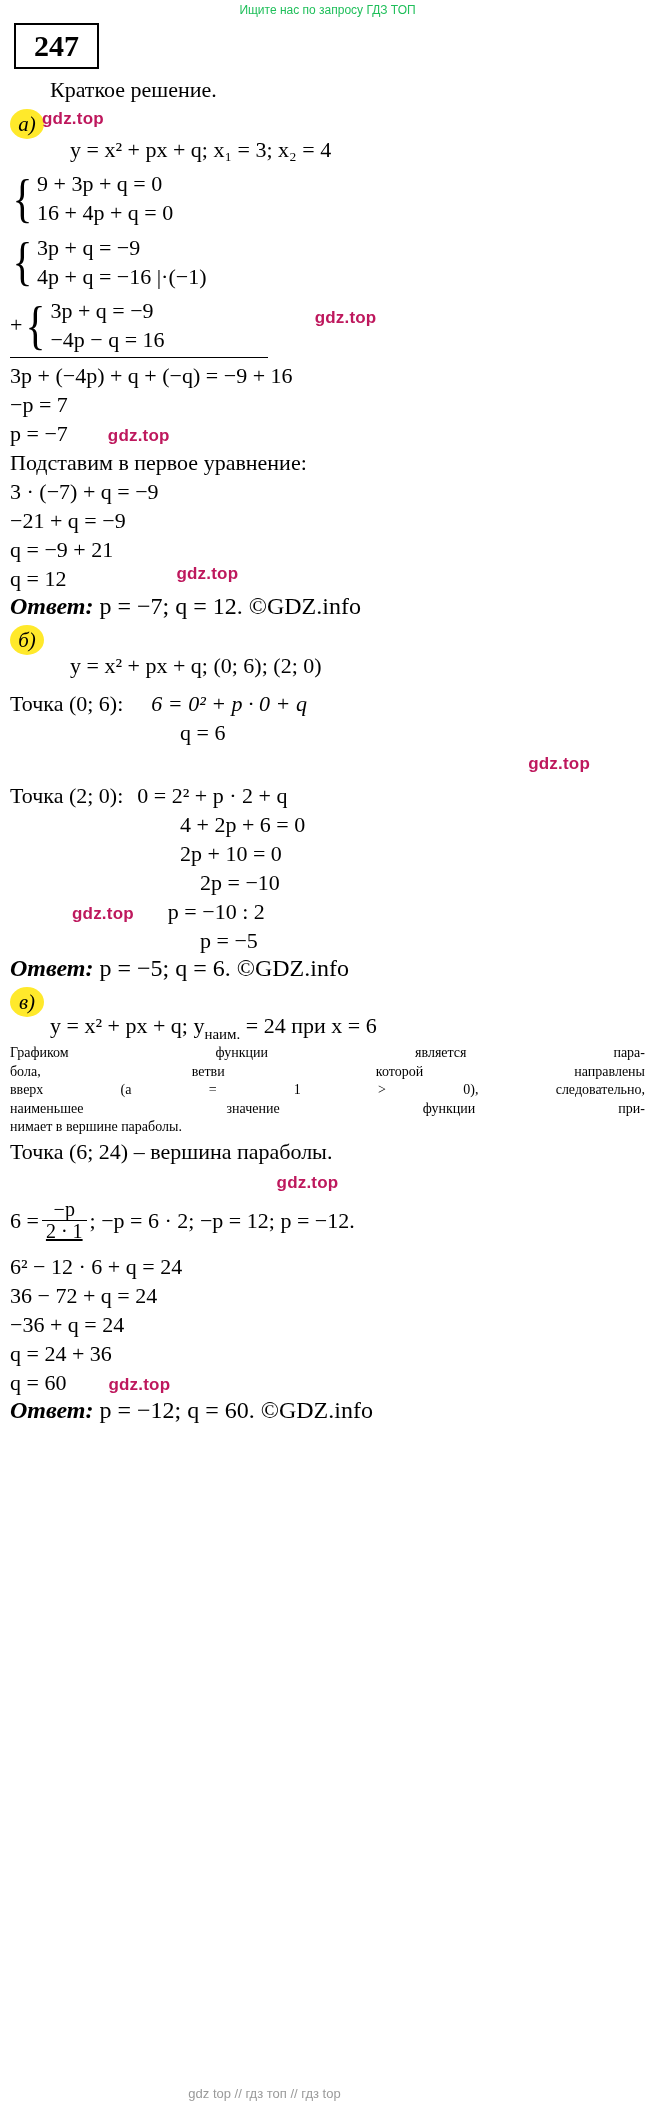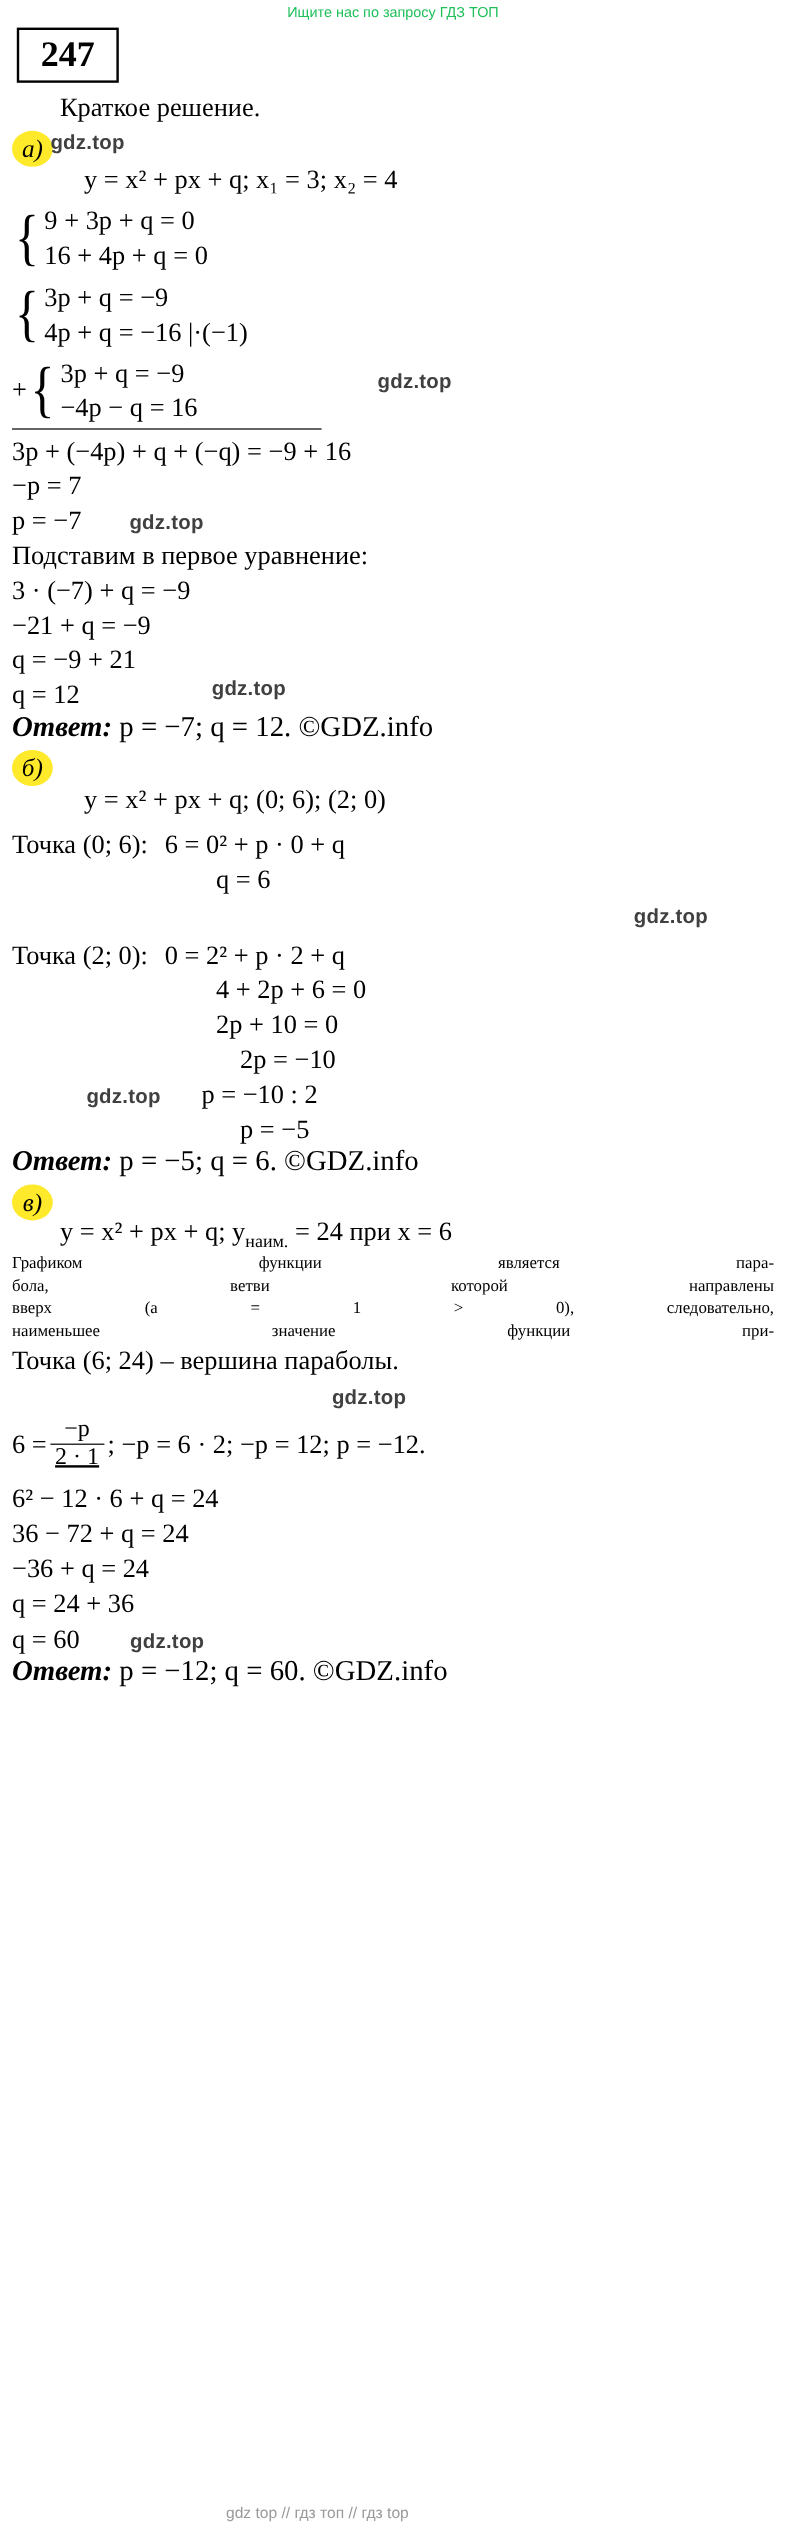--- a/index.html
+++ b/index.html
@@ -45,21 +45,21 @@
     text-align:justify;
     text-align-last:justify;
     margin:0;
   }
   .just.last{ text-align-last:left; }
   .ind1{ padding-left:40px; }
   .ind2{ padding-left:60px; }
   .ind4{ padding-left:170px; }
   .ind5{ padding-left:190px; }
   .wm{
-    color:#404040;
+    color:#be185d;
     font-family:"Liberation Sans", sans-serif;
     font-size:17px;
     font-weight:bold;
     letter-spacing:.2px;
   }
   .marker{
     display:inline-block;
     background:#ffe92b;
     border-radius:50%;
     width:34px;
@@ -199,21 +199,21 @@
 
   <div class="row">
     <span class="marker">б)</span>
   </div>
   <div class="line ind2" style="margin-top:-4px;">y = x² + px + q;     (0; 6);   (2; 0)</div>
 
   <div class="gap"></div>
 
   <div class="row" style="align-items:baseline;">
     <span class="line">Точка (0; 6):</span>
-    <span class="line" style="margin-left:14px;">6 = 0² + p · 0 + q</span>
+    <span class="line" style="margin-left:28px;font-style:italic;">6 = 0² + p · 0 + q</span>
   </div>
   <div class="line ind4">q = 6</div>
   <div class="line" style="text-align:right;padding-right:55px;">
     <span class="wm">gdz.top</span>
   </div>
 
   <div class="gap-s"></div>
 
   <div class="row" style="align-items:baseline;">
     <span class="line">Точка (2; 0):</span>
@@ -240,20 +240,21 @@
     <span class="marker">в)</span>
   </div>
   <div class="line ind1" style="margin-top:-6px;">
     <span>y = x² + px + q; y</span><sub>наим.</sub><span> = 24 при x = 6</span>
   </div>
 
   <div class="just">Графиком  функции  является  пара-</div>
   <div class="just">бола,   ветви   которой   направлены</div>
   <div class="just">вверх     (a = 1 &gt; 0),     следовательно,</div>
   <div class="just">наименьшее  значение  функции  при-</div>
+  <div class="just last">нимает в вершине параболы.</div>
 
   <div class="line">Точка (6; 24) – вершина параболы.</div>
 
   <div class="line" style="text-align:center;padding-right:40px;">
     <span class="wm">gdz.top</span>
   </div>
 
   <div class="row" style="align-items:center;margin-top:4px;">
     <span class="line">6 =</span>
     <span class="frac">

